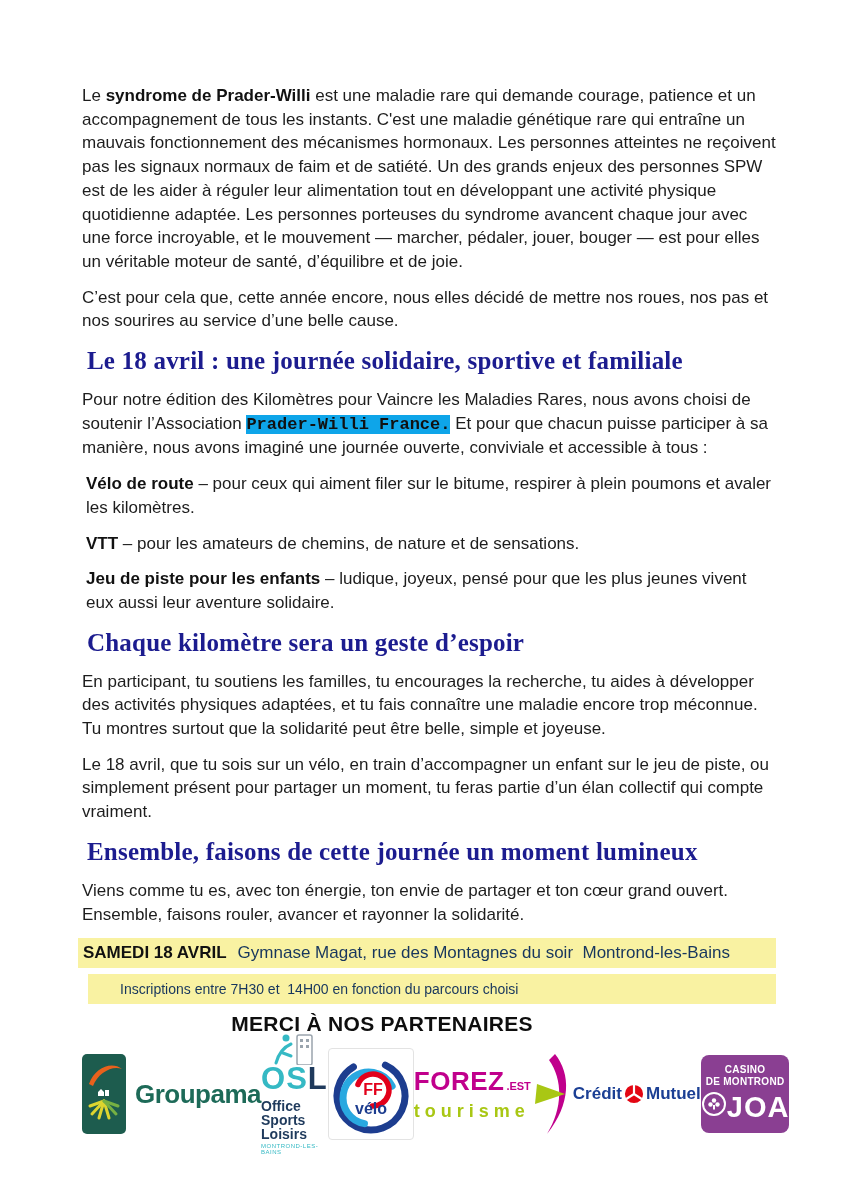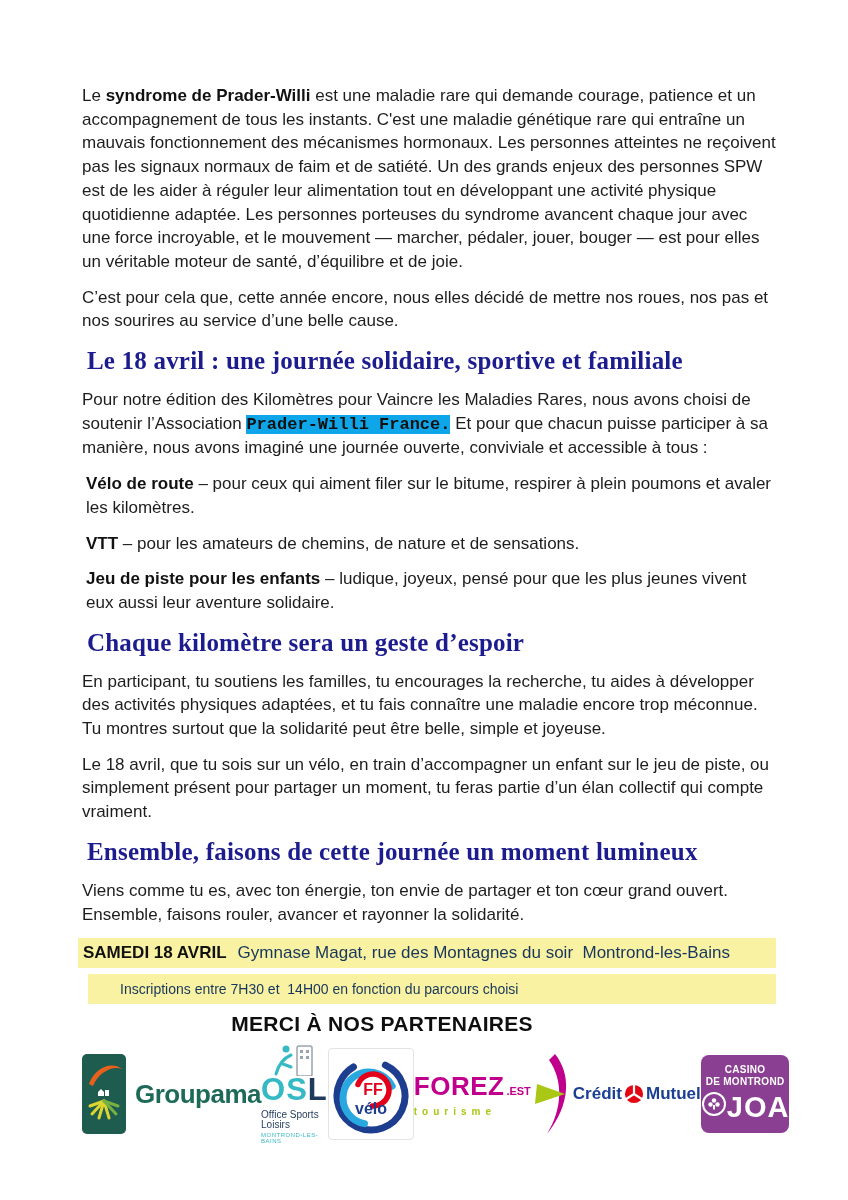--- a/index.html
+++ b/index.html
@@ -43,34 +43,34 @@
 
   
   .groupama { gap:9px; }
   .groupama-text { color:#1d6a58; font-size:26px; font-weight:bold; letter-spacing:-0.5px; }
 
   
   .osl { flex-direction:column; justify-content:center; line-height:1; width:112px; }
   .osl-abbr { font-size:31px; font-weight:bold; letter-spacing:1px; margin-top:-2px; }
   .osl-abbr .t { color:#35b9c4; }
   .osl-abbr .n { color:#1f3a5c; }
-  .osl-line1 { font-size:10px; font-weight:normal; color:#1f3a5c; margin-top:5px; }
+  .osl-line1 { font-size:14px; font-weight:bold; color:#1f3a5c; margin-top:5px; }
   .osl-line2 { font-size:6px; color:#35b9c4; margin-top:2px; letter-spacing:0.5px; }
 
   
   .ffvelo { width:88px; height:90px; background:#fff; border:1px solid #e3e3e3; border-radius:4px;
             justify-content:center; }
 
   
   .forez { gap:2px; }
   .forez-col { display:flex; flex-direction:column; }
   .forez-top { display:flex; align-items:baseline; }
   .forez-name { color:#c0008c; font-size:26px; font-weight:bold; letter-spacing:0.5px; }
   .forez-est { color:#c0008c; font-size:11px; font-weight:bold; margin-left:2px; }
-  .forez-sub { color:#a9c714; font-size:10px; font-weight:bold; letter-spacing:5px; margin-top:4px; }
+  .forez-sub { color:#a9c714; font-size:18px; font-weight:bold; letter-spacing:5px; margin-top:4px; }
 
   
   .cm { gap:2px; }
   .cm-word { color:#1b3f94; font-size:17px; font-weight:bold; }
 
   
   .joa { flex-direction:column; justify-content:center; width:100px; height:78px;
          background:#8a3f92; border-radius:8px; color:#fff; }
   .joa-top { text-align:center; font-weight:bold; font-size:10px; line-height:12px; letter-spacing:0.3px; }
   .joa-bottom { display:flex; align-items:flex-start; margin-top:3px; }

